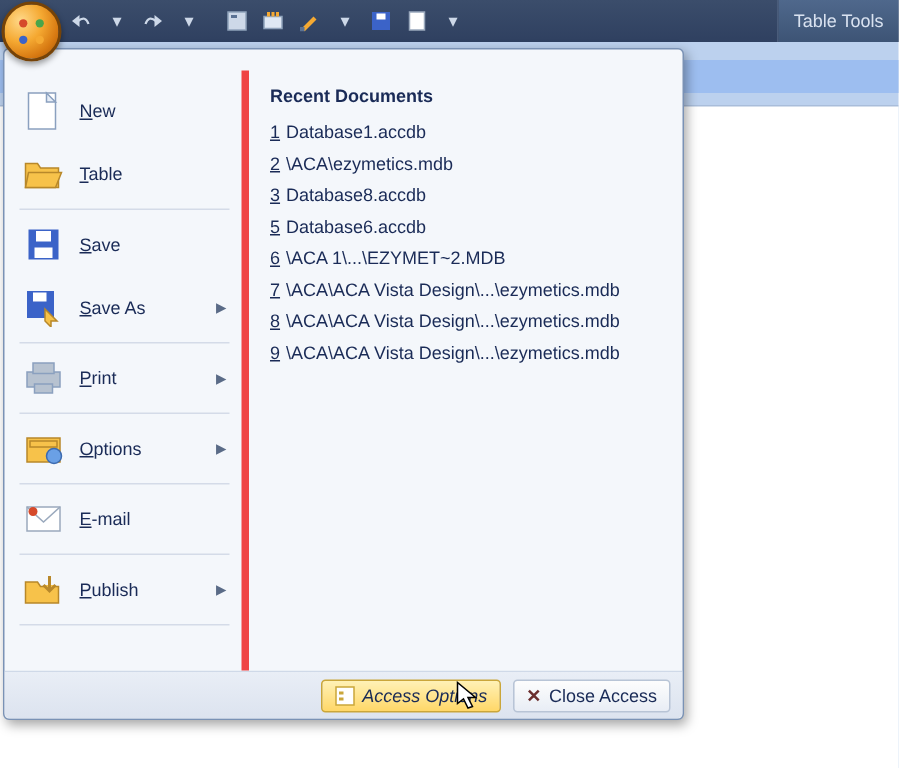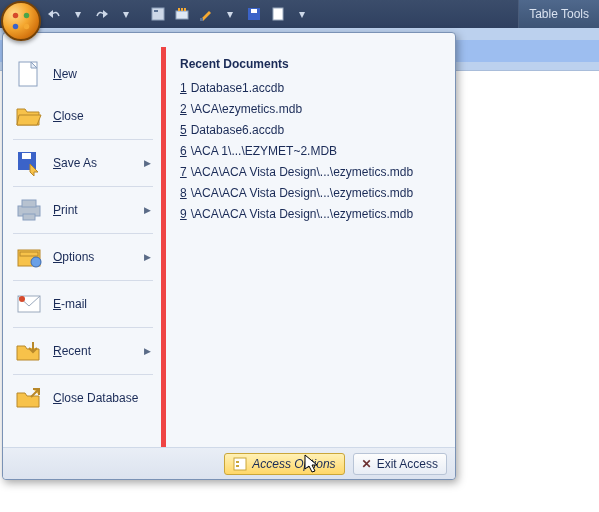--- a/index.html
+++ b/index.html
@@ -146,25 +146,35 @@
         <span class="lbl">New</span>
       </div>
 
       <div class="menu-item">
         <span class="menu-icon">
             <svg class="ic-open" width="28" height="22" viewBox="0 0 28 22">
               <path d="M2 4 L10 4 L12 7 L24 7 L24 20 L2 20 Z"></path>
               <path d="M4 10 L26 10 L22 20 L2 20 Z" fill="#ffe08a" stroke="#b8882a"></path>
             </svg>
           </span>
-        <span class="lbl">Close</span>
-      </div>
-
-      <div class="menu-divider"></div>
-
+        <span class="lbl">Table</span>
+      </div>
+
+      <div class="menu-divider"></div>
+
+      <div class="menu-item">
+        <span class="menu-icon">
+            <svg class="ic-save" width="24" height="24" viewBox="0 0 24 24">
+              <rect x="2" y="2" width="20" height="20"></rect>
+              <rect class="inner" x="7" y="3" width="10" height="7"></rect>
+              <rect class="inner" x="6" y="14" width="12" height="7" fill="#c6d4ef"></rect>
+            </svg>
+          </span>
+        <span class="lbl">Save</span>
+      </div>
 
       <div class="menu-item">
         <span class="menu-icon">
             <svg width="26" height="26" viewBox="0 0 26 26">
               <rect x="2" y="2" width="18" height="18" fill="#3b63c8"></rect>
               <rect x="6" y="3" width="9" height="6" fill="#fff"></rect>
               <path d="M14 14 L22 22 L18 22 L18 26 L14 22 Z" fill="#f7c24a" stroke="#b8882a"></path>
             </svg>
           </span>
         <span class="lbl">Save As</span>
@@ -214,63 +224,55 @@
 
       <div class="menu-divider"></div>
 
       <div class="menu-item">
         <span class="menu-icon">
             <svg class="ic-publish" width="28" height="22" viewBox="0 0 28 22">
               <path d="M2 6 L10 6 L12 9 L24 9 L24 20 L2 20 Z"></path>
               <path d="M18 2 L18 12 M14 8 L18 12 L22 8" stroke="#3a8a3a" stroke-width="2" fill="none"></path>
             </svg>
           </span>
-        <span class="lbl">Recent</span>
-        <span class="arrow">▶</span>
-      </div>
-
-      <div class="menu-divider"></div>
-
-      <div class="menu-item">
-        <span class="menu-icon">
-            <svg class="ic-close" width="28" height="22" viewBox="0 0 28 22">
-              <path d="M2 6 L10 6 L12 9 L24 9 L24 20 L2 20 Z"></path>
-              <path d="M18 2 L24 2 L24 8 M24 2 L16 10" stroke="#d64a2b" stroke-width="2" fill="none"></path>
-            </svg>
-          </span>
-        <span class="lbl">Close Database</span>
-      </div>
+        <span class="lbl">Publish</span>
+        <span class="arrow">▶</span>
+      </div>
+
+      <div class="menu-divider"></div>
+
 
     </div>
 
     <div class="menu-right">
       <div class="recent-hdr">Recent Documents</div>
       <div class="recent-list">
         <div class="recent-item"><span class="num">1</span><span>Database1.accdb</span></div>
         <div class="recent-item"><span class="num">2</span><span>\ACA\ezymetics.mdb</span></div>
+        <div class="recent-item"><span class="num">3</span><span>Database8.accdb</span></div>
         <div class="recent-item"><span class="num">5</span><span>Database6.accdb</span></div>
         <div class="recent-item"><span class="num">6</span><span>\ACA 1\...\EZYMET~2.MDB</span></div>
         <div class="recent-item"><span class="num">7</span><span>\ACA\ACA Vista Design\...\ezymetics.mdb</span></div>
         <div class="recent-item"><span class="num">8</span><span>\ACA\ACA Vista Design\...\ezymetics.mdb</span></div>
         <div class="recent-item"><span class="num">9</span><span>\ACA\ACA Vista Design\...\ezymetics.mdb</span></div>
       </div>
     </div>
   </div>
 
   <div class="menu-footer">
     <div class="footer-btn highlight">
       <svg width="14" height="14" viewBox="0 0 14 14">
           <rect x="1" y="1" width="12" height="12" fill="#fff" stroke="#caa63a"></rect>
           <rect x="3" y="4" width="3" height="2" fill="#caa63a"></rect>
           <rect x="3" y="8" width="3" height="2" fill="#caa63a"></rect>
         </svg>
       <span>Access Options</span>
     </div>
     <div class="footer-btn">
       <span class="x">✕</span>
-      <span>Exit Access</span>
+      <span>Close Access</span>
     </div>
   </div>
 </div>
 
 <svg class="cursor" width="16" height="20" viewBox="0 0 16 20">
   <path d="M1 1 L1 15 L5 12 L8 18 L11 17 L8 11 L13 11 Z" fill="#fff" stroke="#000" stroke-width="1"></path>
 </svg>
 
 </body></html>

